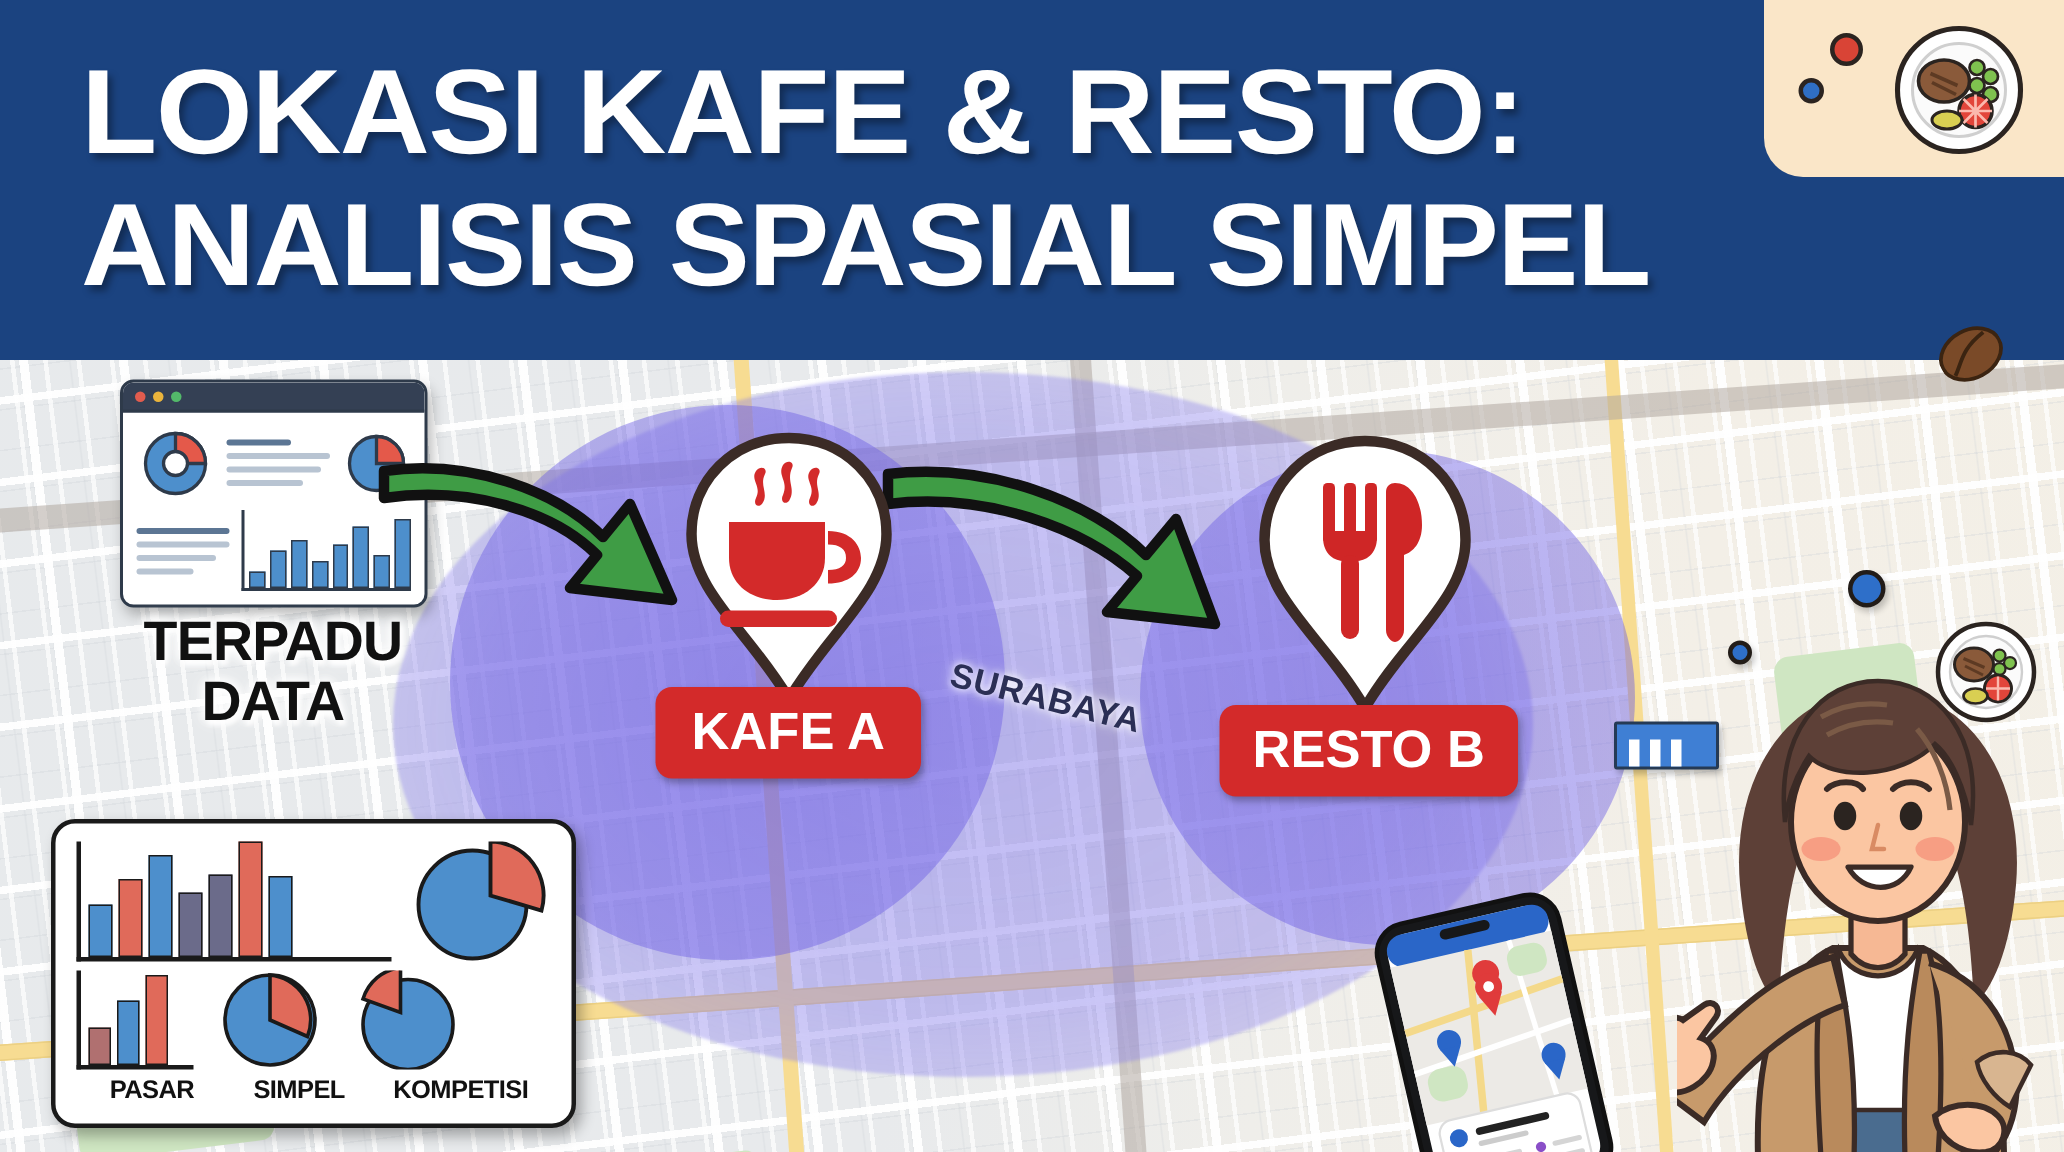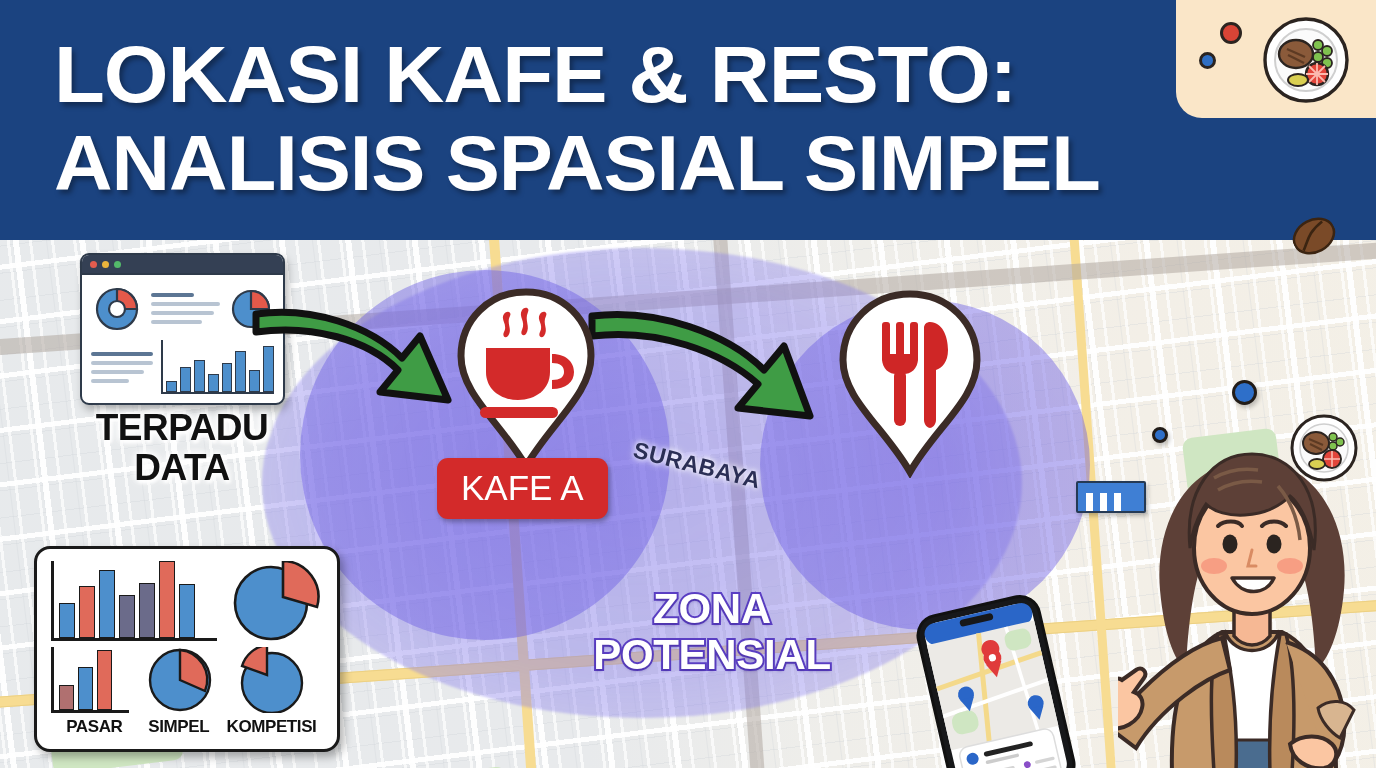--- a/index.html
+++ b/index.html
@@ -215,21 +215,21 @@
   #arrow-2 { left: 588px; top: 300px; }
 
   
   .pin-wrap { position: absolute; z-index: 30; }
   #pin-kafe { left: 456px; top: 286px; }
   #pin-resto { left: 838px; top: 288px; }
   .pin-label {
     position: absolute;
     background: #d32a2a;
     color: #ffffff;
-    font-weight: 400;
+    font-weight: 700;
     border-radius: 11px;
     box-shadow: 2px 3px 5px rgba(0,0,0,0.3);
     text-align: center;
     white-space: nowrap;
     line-height: 1;
   }
   #label-kafe {
     left: 437px; top: 458px;
     font-size: 35px; padding: 12px 24px 14px 24px;
     z-index: 31;
@@ -266,21 +266,21 @@
     line-height: 46px;
     letter-spacing: -0.3px;
     -webkit-text-stroke: 4px #5b3fc4;
     paint-order: stroke fill;
     text-shadow: 0 2px 3px rgba(60,40,140,0.45);
   }
 
   
   #chart-card {
     position: absolute; left: 34px; top: 546px;
-    width: 306px; height: 206px;
+    width: 350px; height: 206px;
     background: #ffffff;
     border: 3px solid #1a1a1a;
     border-radius: 16px;
     box-shadow: 4px 5px 9px rgba(0,0,0,0.3);
     z-index: 32;
     padding: 12px 14px 8px 14px;
   }
   .card-row { display: flex; align-items: flex-end; gap: 10px; }
   .card-row.r1 { height: 80px; }
   .card-row.r2 { height: 66px; margin-top: 6px; }
@@ -359,24 +359,20 @@
       <div class="road-grey" style="left:52%;top:-10%;width:14px;height:120%;transform:rotate(3deg);"></div>
     </div>
 
     <div class="zone-outer"></div>
     <div class="zone-circle" id="zone-kafe"></div>
     <div class="zone-circle" id="zone-resto"></div>
   </div>
 
   <div id="surabaya-label">SURABAYA</div>
 
-  <div id="zona-label">
-    <span>ZONA</span>
-    <span>POTENSIAL</span>
-  </div>
 
   <svg class="arrow-svg" id="arrow-1" width="210" height="120" viewBox="0 0 210 120">
     <path d="M4 18 C60 10, 118 30, 150 62 L168 40 L196 104 L128 96 L146 74 C116 44, 60 28, 4 36 Z" fill="#3f9c45" stroke="#111111" stroke-width="7" stroke-linejoin="round"></path>
   </svg>
 
   <svg class="arrow-svg" id="arrow-2" width="230" height="130" viewBox="0 0 230 130">
     <path d="M4 16 C70 8, 140 34, 176 70 L196 46 L222 116 L150 108 L170 84 C134 52, 70 28, 4 36 Z" fill="#3f9c45" stroke="#111111" stroke-width="7" stroke-linejoin="round"></path>
   </svg>
 
   <div id="dashboard-window">
@@ -450,20 +446,21 @@
       <g fill="#cf2626">
         <rect x="44" y="34" width="8" height="40" rx="3"></rect>
         <rect x="58" y="34" width="8" height="40" rx="3"></rect>
         <rect x="72" y="34" width="8" height="40" rx="3"></rect>
         <path d="M44 70 C44 82, 52 86, 58 86 L66 86 C72 86, 80 82, 80 70 L80 66 L44 66 Z"></path>
         <rect x="56" y="82" width="12" height="56" rx="6"></rect>
         <path d="M92 34 C104 34, 110 48, 110 62 C110 74, 104 80, 98 82 L98 132 C98 137, 94 140, 92 140 C90 140, 86 137, 86 132 L86 40 C86 36, 89 34, 92 34 Z"></path>
       </g>
     </svg>
   </div>
+  <div class="pin-label" id="label-resto">RESTO B</div>
 
   <div id="map-bldg-icon">
     <i></i>
       <i></i>
       <i></i>
   </div>
   <div class="map-dot" id="map-dot-1"></div>
   <div class="map-dot" id="map-dot-2"></div>
 
   <svg id="map-plate" viewBox="0 0 72 72">

